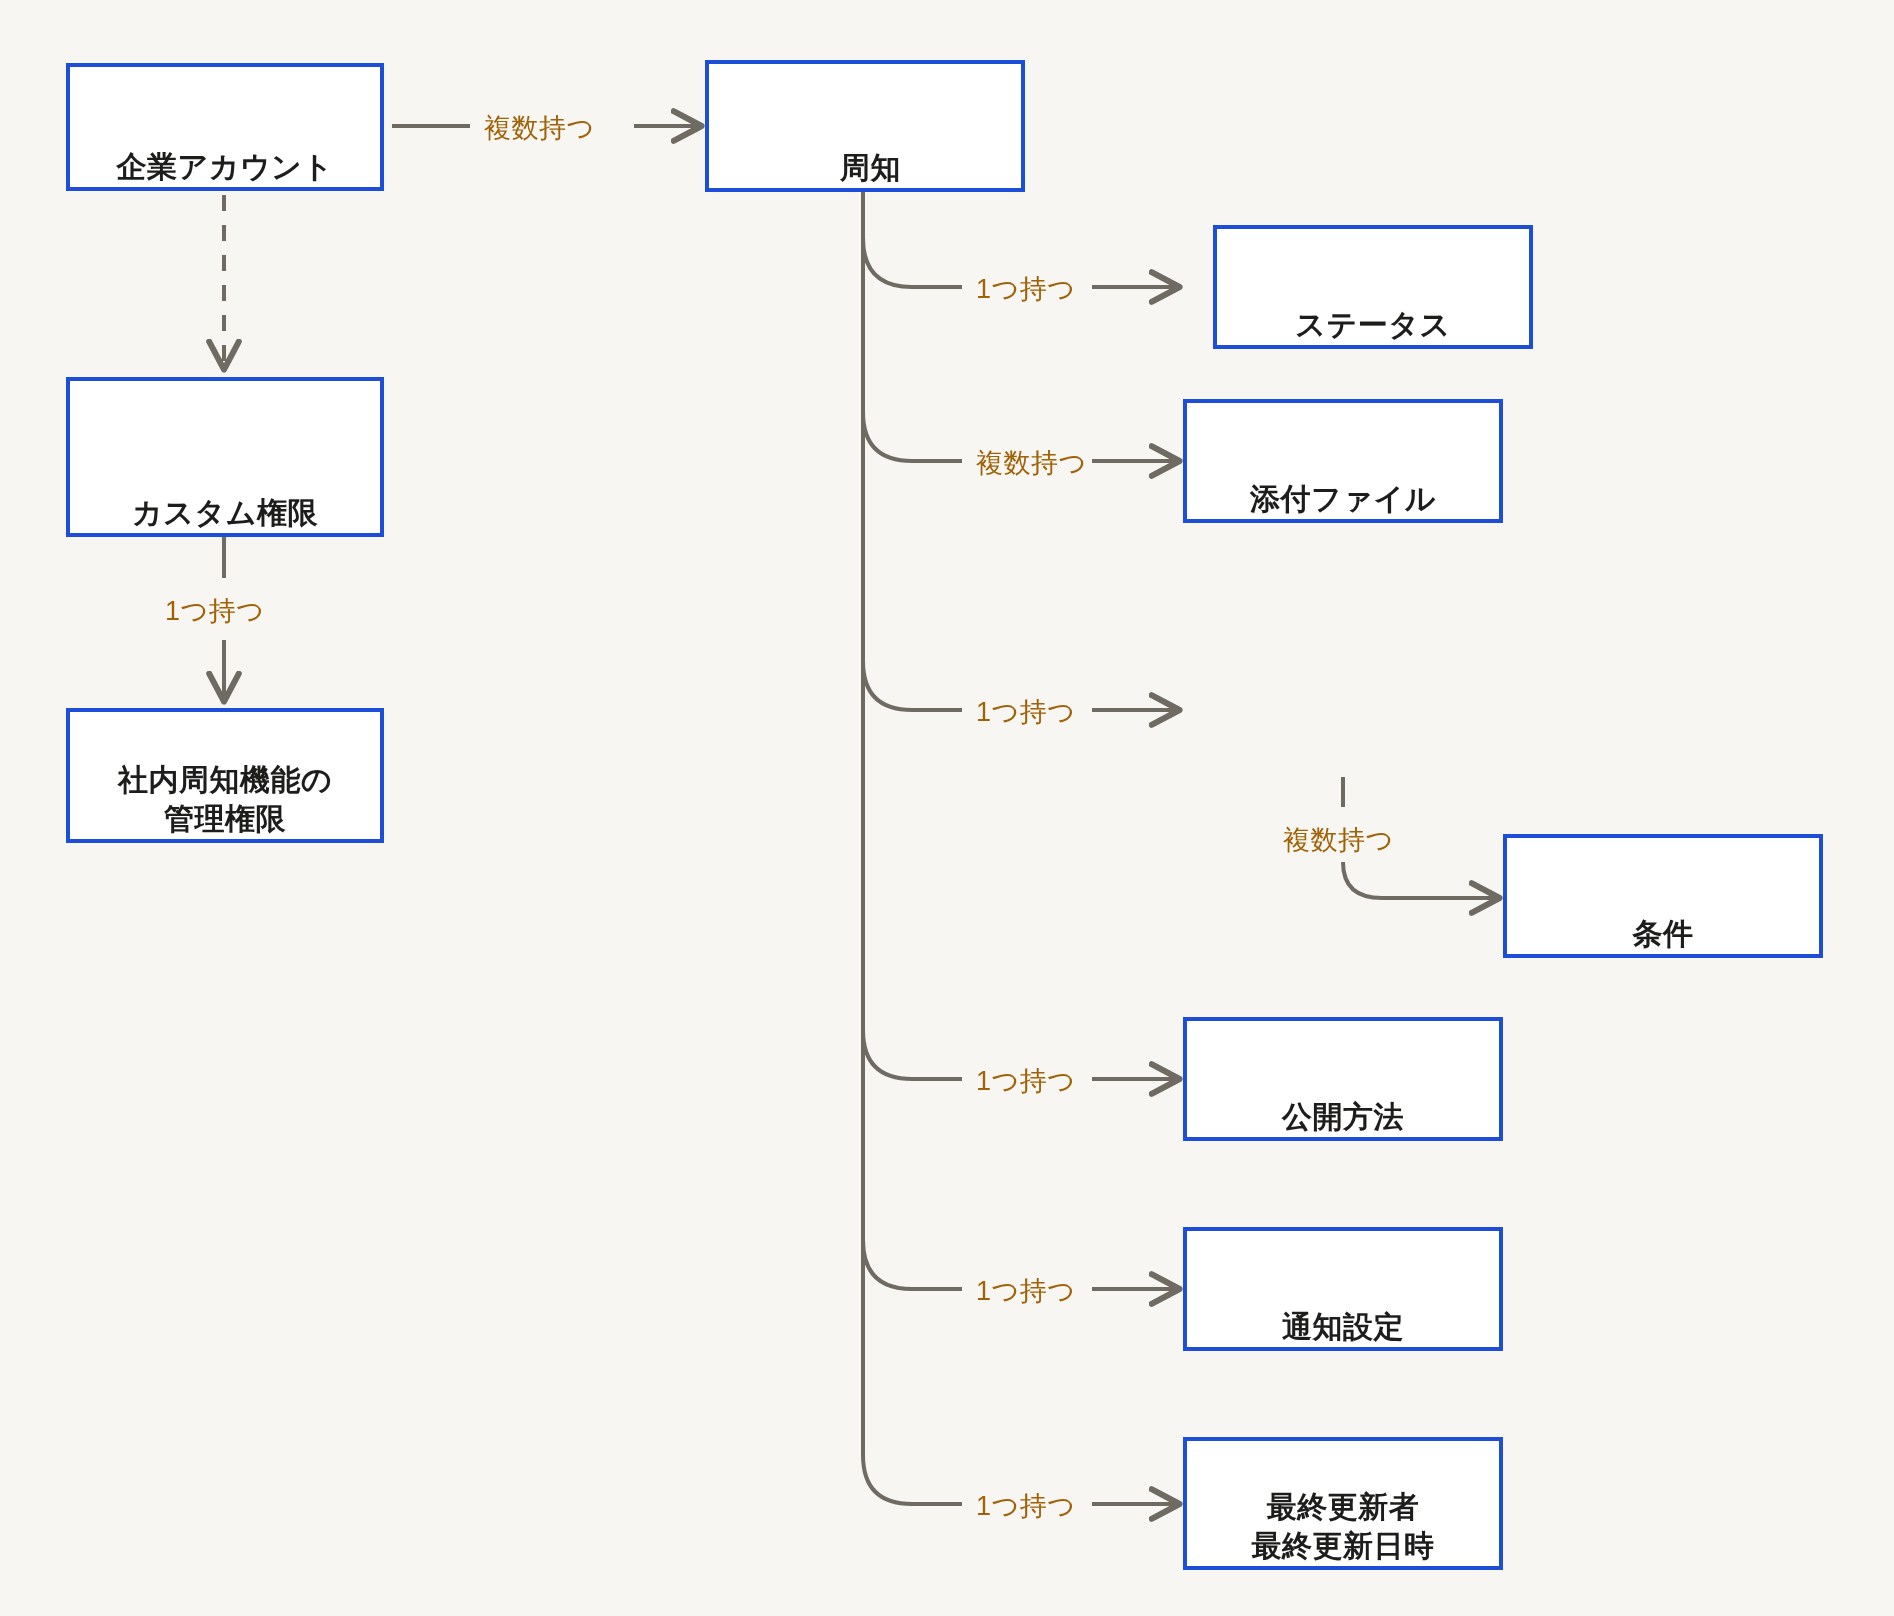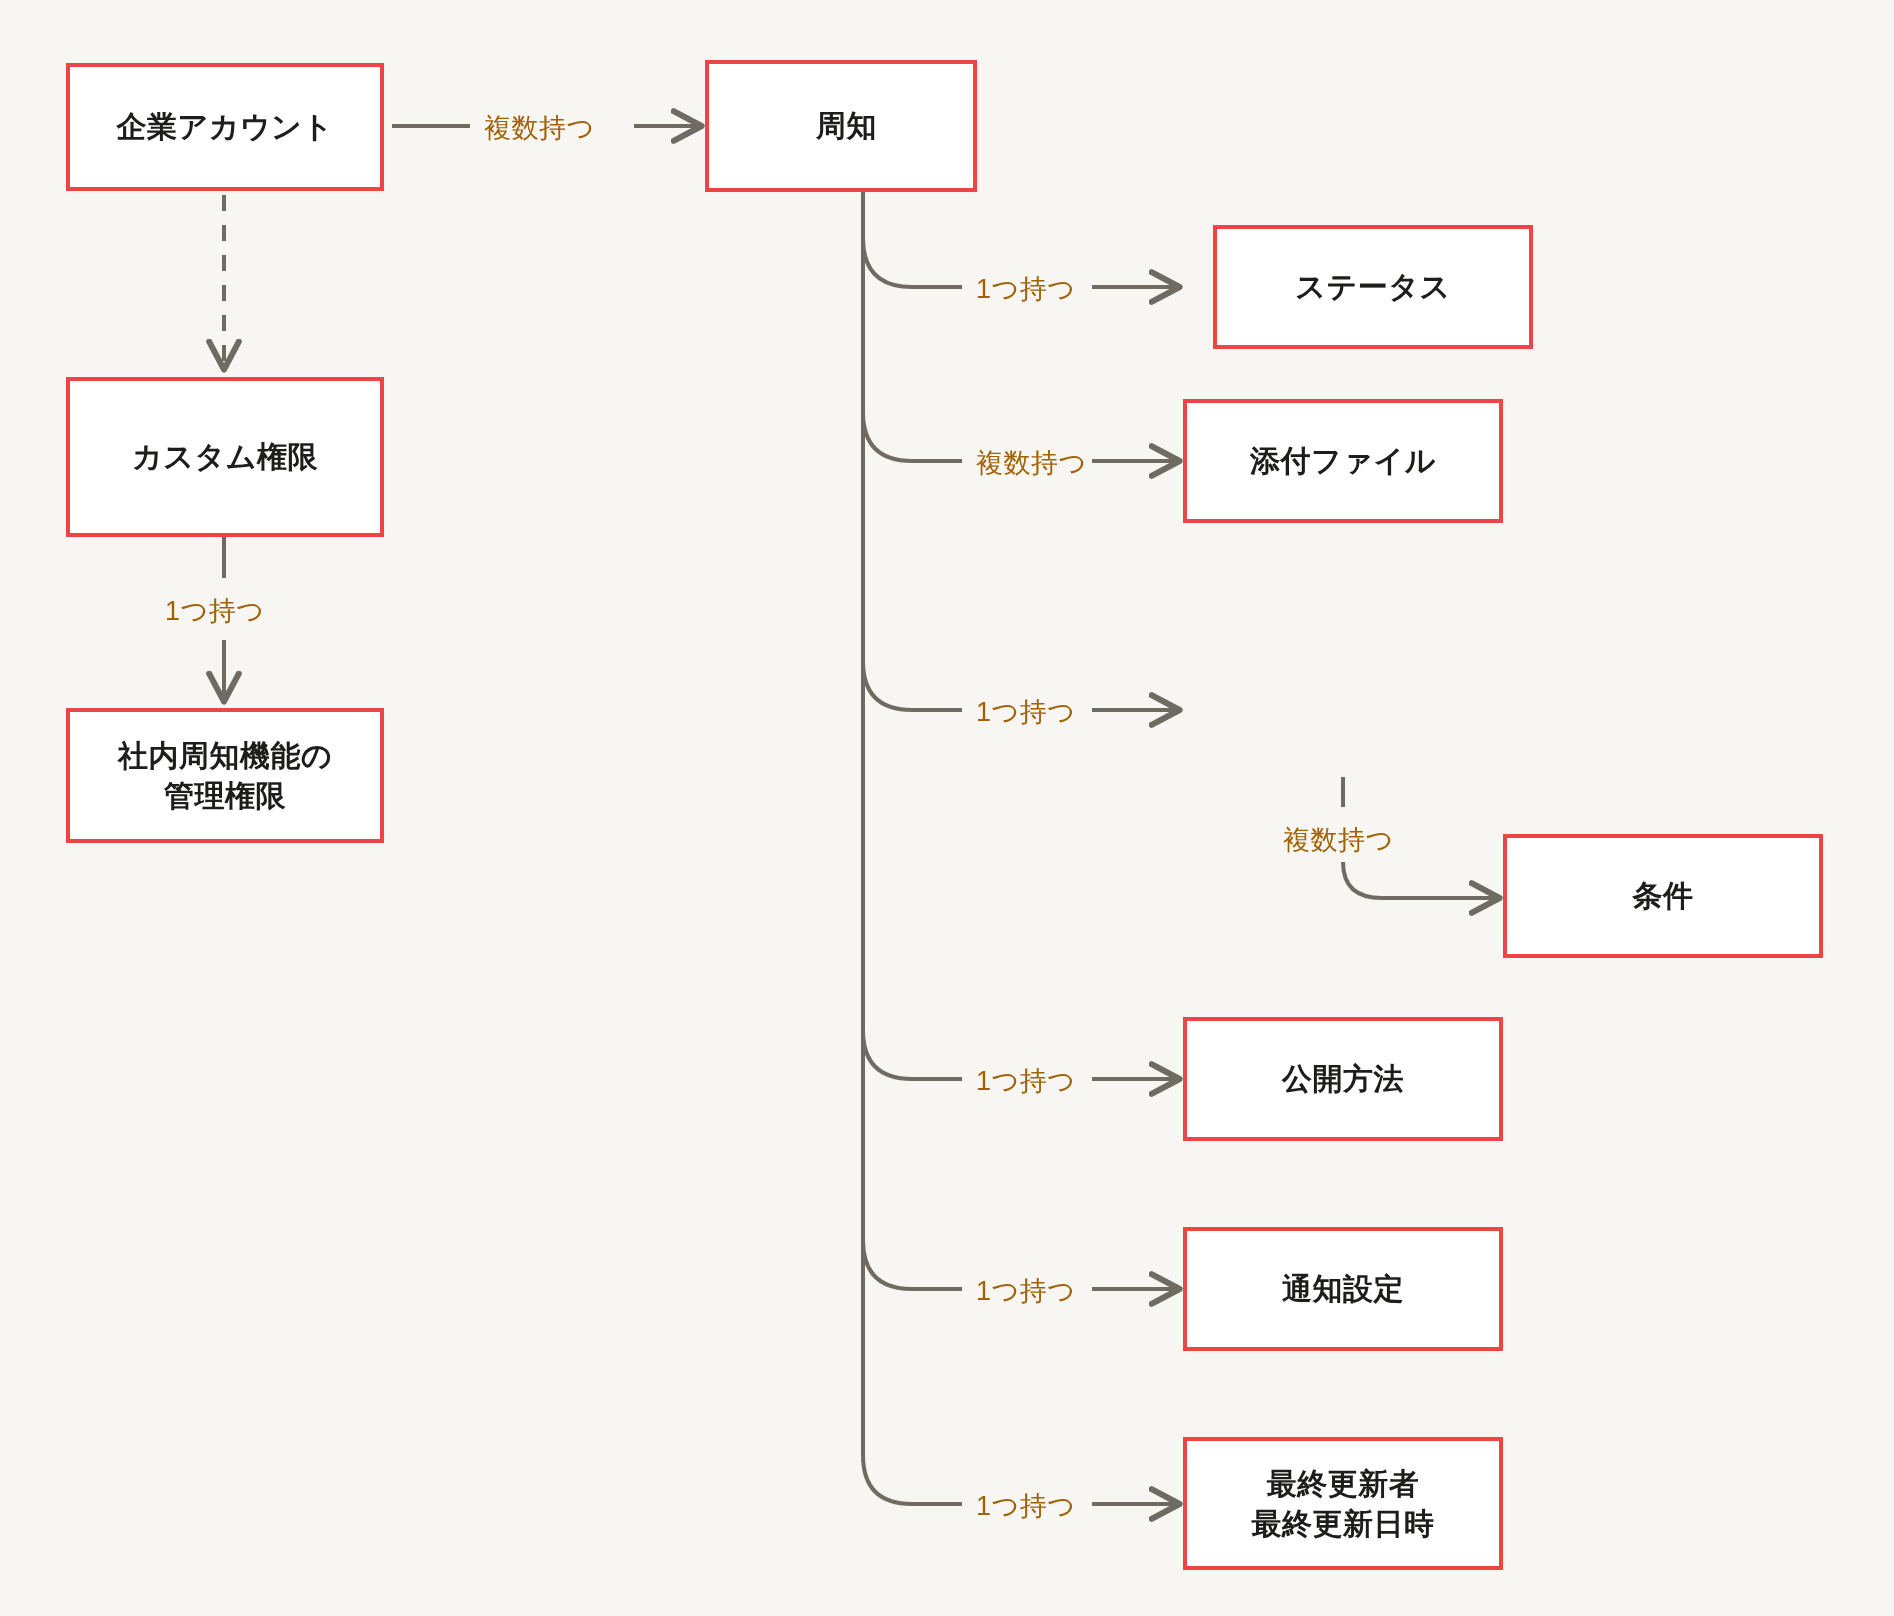--- a/index.html
+++ b/index.html
@@ -14,23 +14,23 @@
     position: relative;
     width: 1894px;
     height: 1616px;
     background: #f7f6f3;
     overflow: hidden;
   }
   .node {
     position: absolute;
     box-sizing: border-box;
     background: #ffffff;
-    border: 4px solid #ef4444;
+    border: 4px solid #1d4ed8;
     display: flex;
-    align-items: center;
+    align-items: flex-end;
     justify-content: center;
     text-align: center;
   }
   .node .node-label {
     font-weight: 700;
     font-size: 30px;
     line-height: 1.32;
     color: #1d1d1b;
     letter-spacing: 0.5px;
     white-space: pre-line;
@@ -103,21 +103,21 @@
     <line class="wire" x1="1092" y1="1289" x2="1178" y2="1289" marker-end="url(#arw)"></line>
 
     <path class="wire" d="M863,1455 Q863,1504 912,1504 L962,1504"></path>
     <line class="wire" x1="1092" y1="1504" x2="1178" y2="1504" marker-end="url(#arw)"></line>
   </svg>
 
   <div class="node" style="left:66px; top:63px; width:318px; height:128px;">
     <span class="node-label">企業アカウント</span>
   </div>
 
-  <div class="node" style="left:705px; top:60px; width:272px; height:132px;padding-left:11px;">
+  <div class="node" style="left:705px; top:60px; width:320px; height:132px;padding-left:11px;">
     <span class="node-label">周知</span>
   </div>
 
   <div class="node" style="left:66px; top:377px; width:318px; height:160px;">
     <span class="node-label">カスタム権限</span>
   </div>
 
   <div class="node" style="left:66px; top:708px; width:318px; height:135px;">
     <span class="node-label">社内周知機能の
 管理権限</span>

